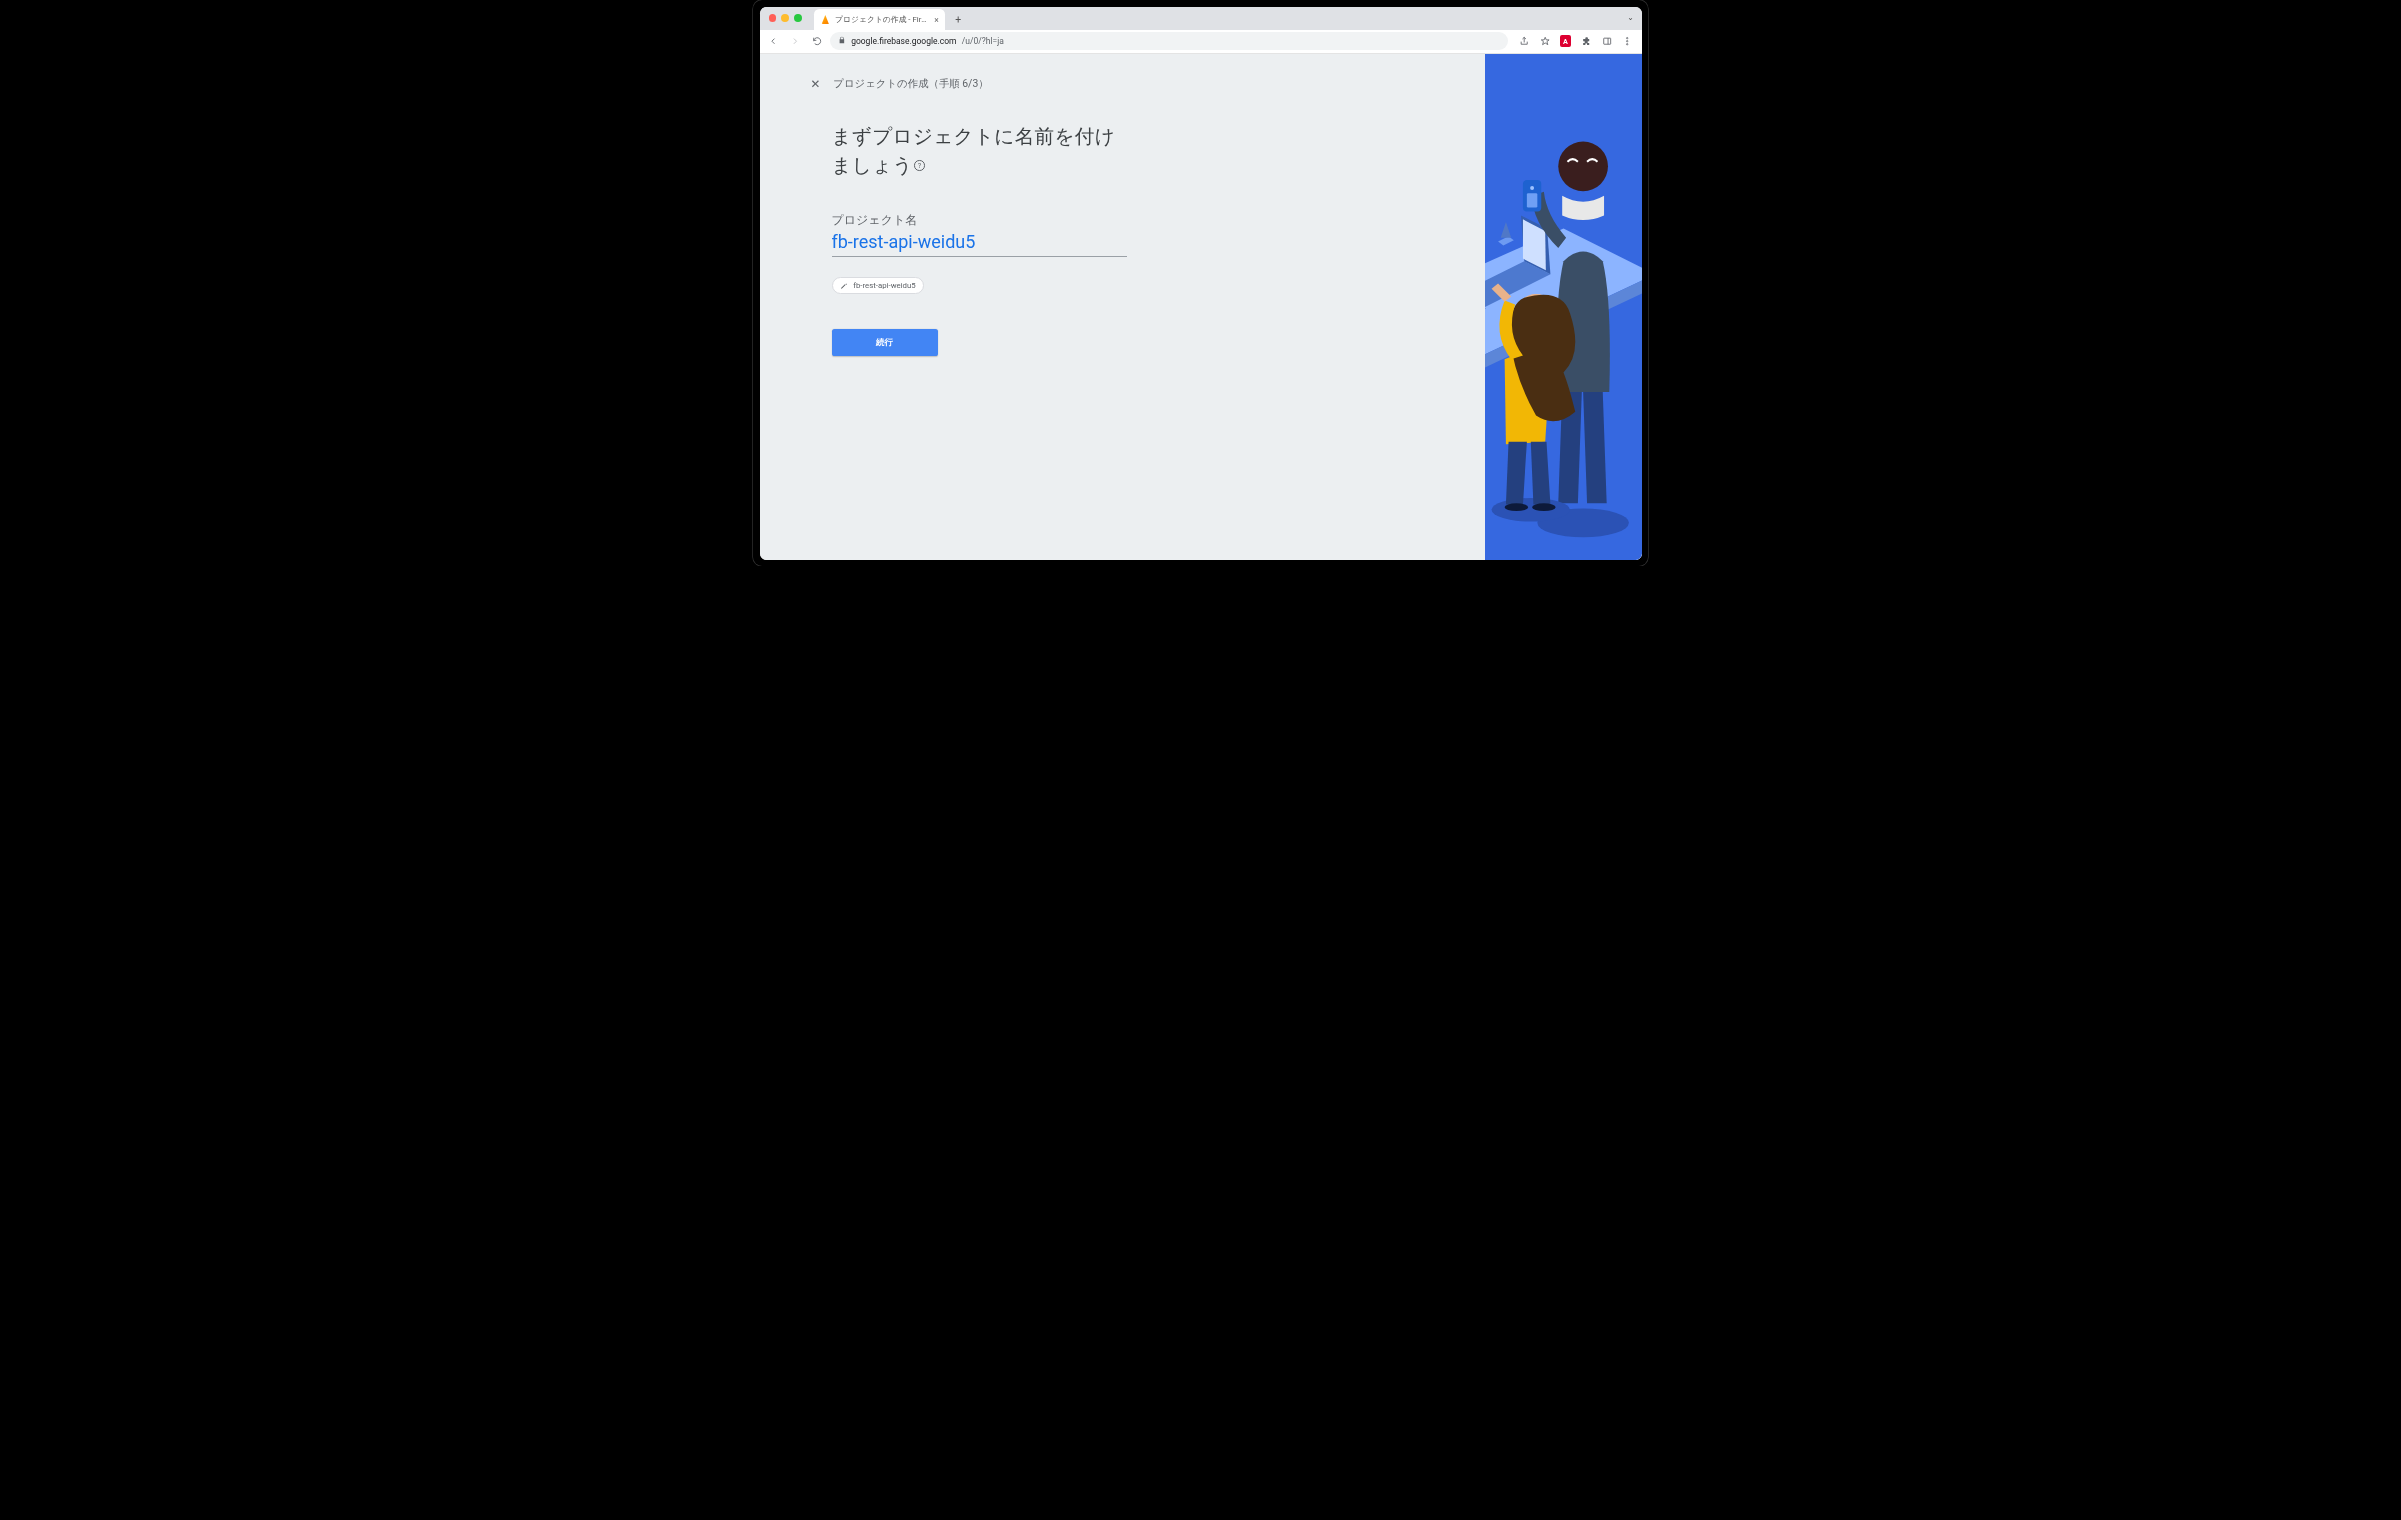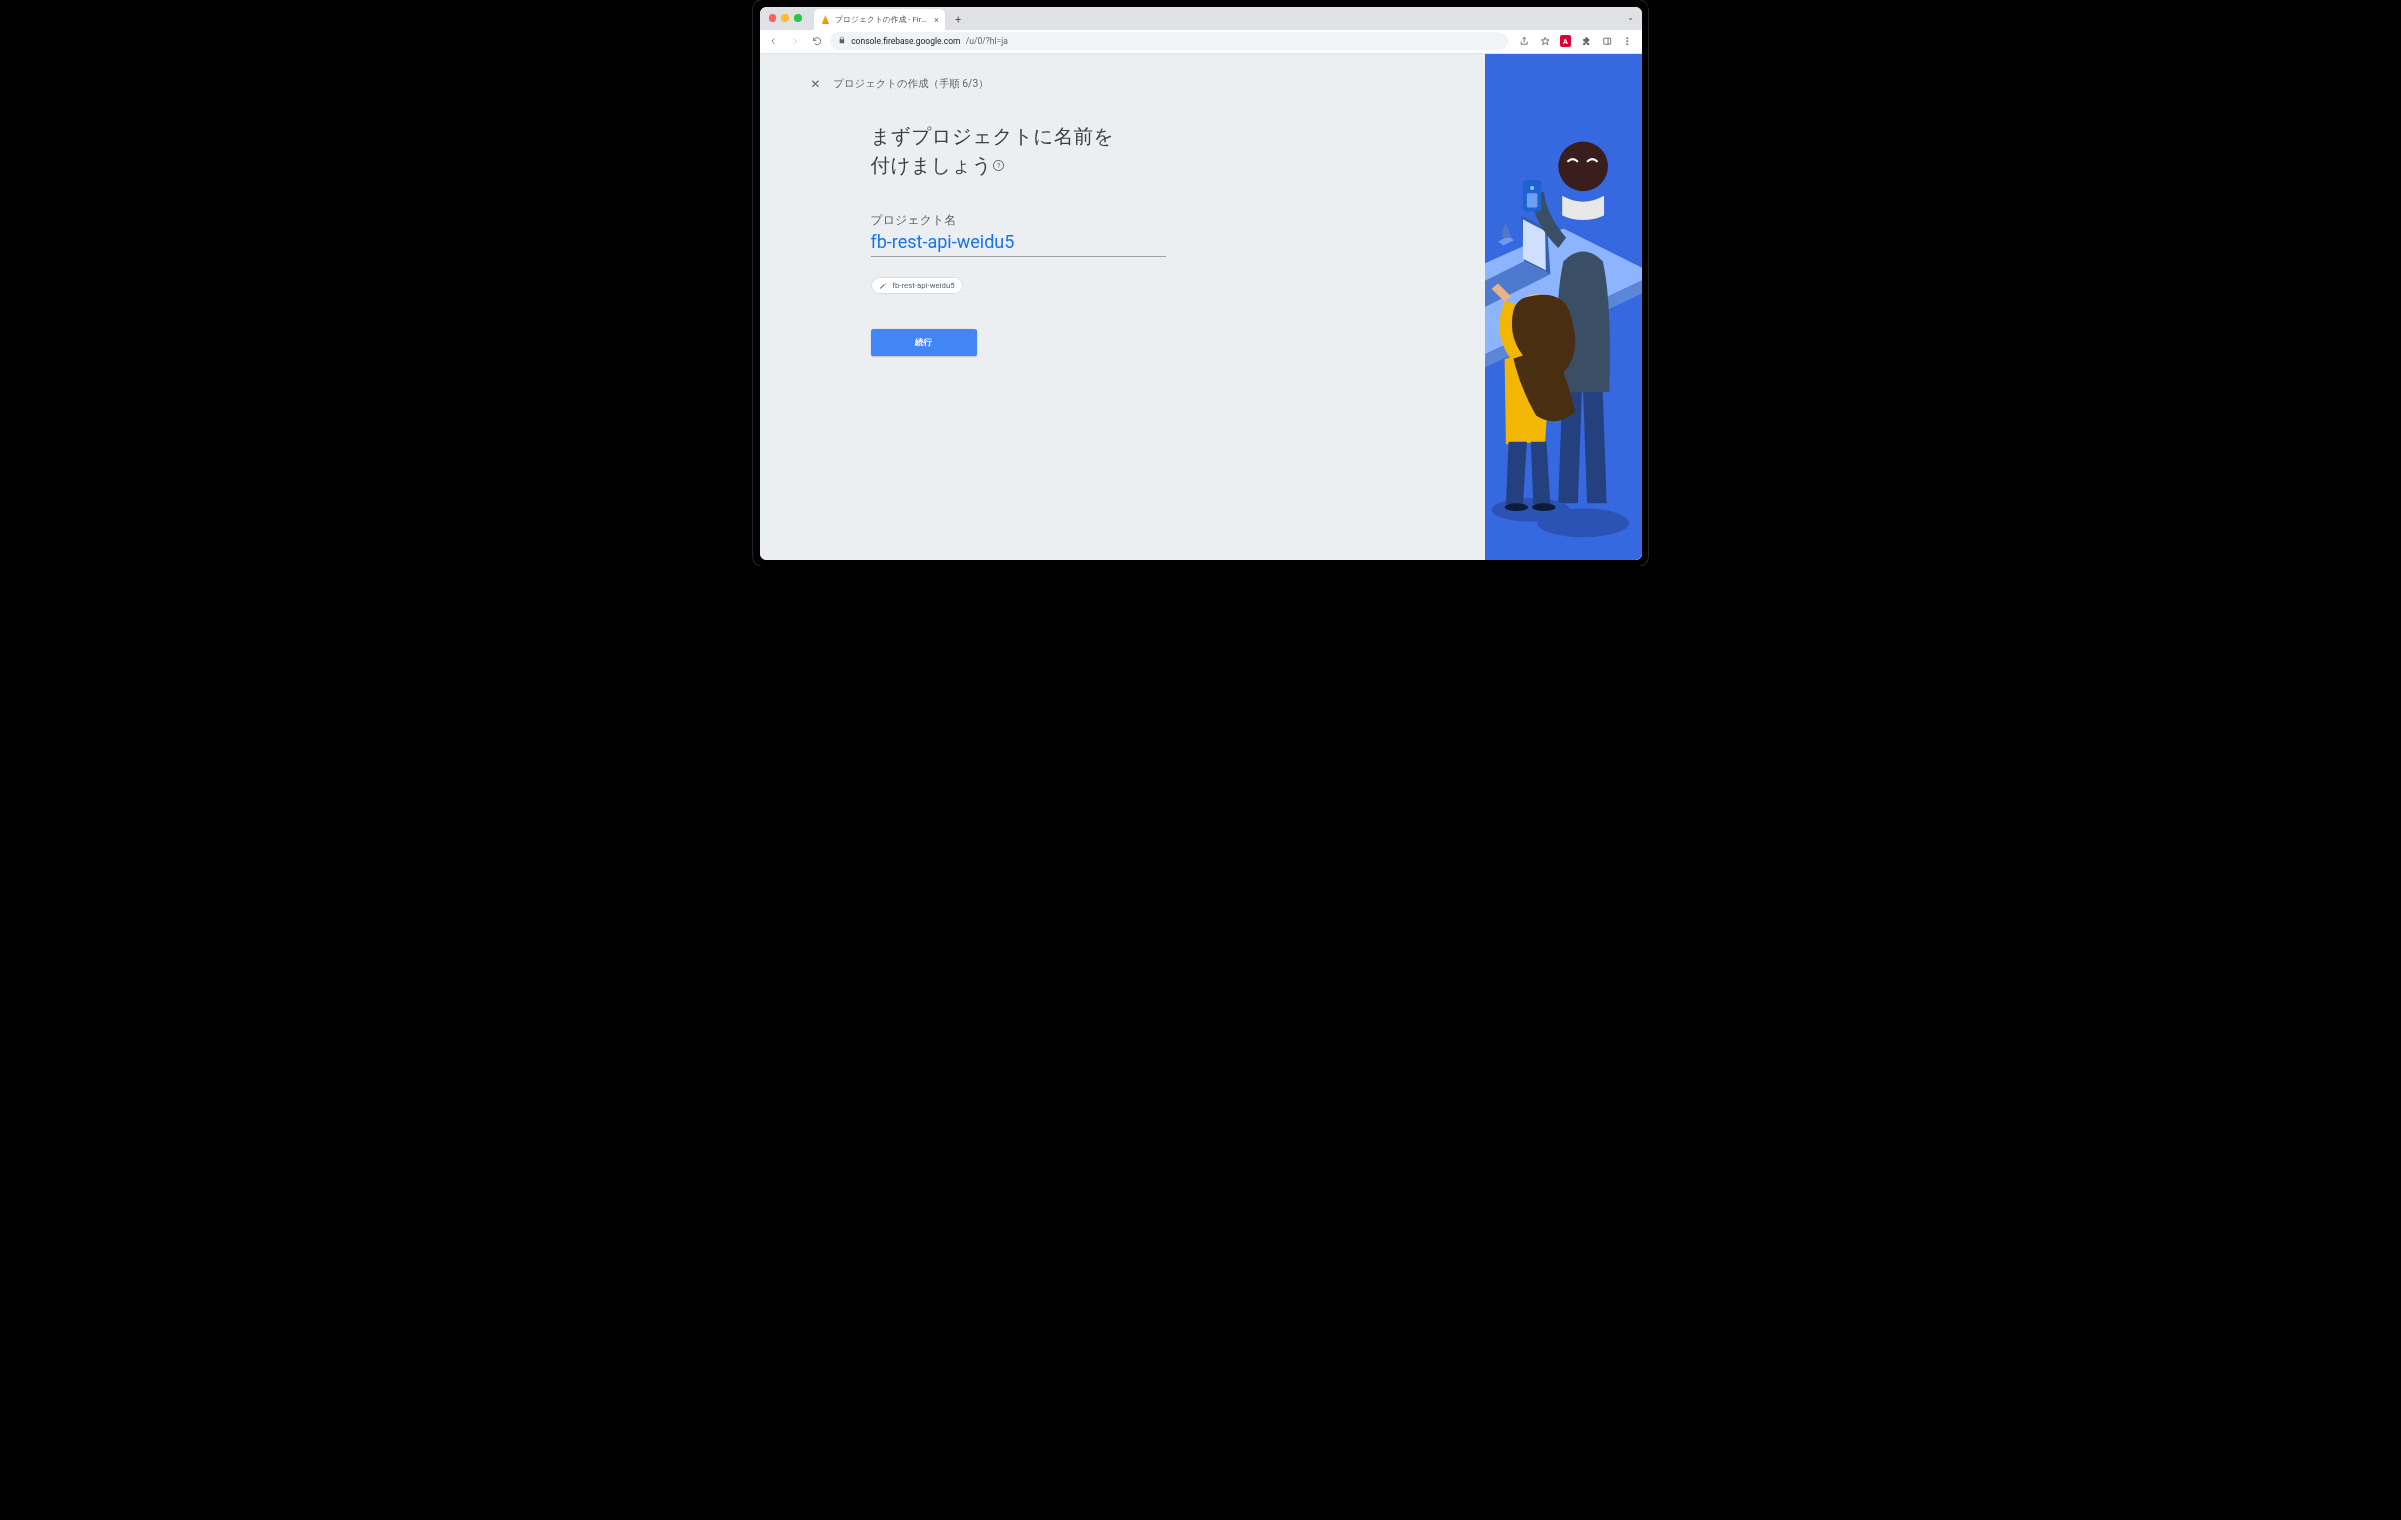--- a/index.html
+++ b/index.html
@@ -120,21 +120,21 @@
     position:absolute;
     left:0;top:0;bottom:0;right:157px;
   }
   .steprow {
     display:flex;align-items:center;gap:13px;
     padding:23.5px 0 0 51px;
     color:#5f6368;font-size:10.4px;
   }
   .steprow .x { font-size:11.7px;color:#5f6368;cursor:pointer; }
   .form {
-    padding: 31px 0 0 111px;
+    padding: 31px 0 0 72px;
     max-width: 365px;
   }
   .heading {
     font-size: 19.6px;
     color:#3c4043;
     font-weight:400;
     line-height:1.5;
     letter-spacing:0.3px;
     display:inline;
   }
@@ -205,21 +205,21 @@
         <svg viewBox="0 0 24 24">
             <path d="M4 12a8 8 0 1 1 2.3 5.6M4 4v6h6"></path>
           </svg>
       </div>
       <div class="addr">
         <span class="lock">
           <svg viewBox="0 0 24 24">
               <path d="M6 10V8a6 6 0 1 1 12 0v2h1v12H5V10h1zm2 0h8V8a4 4 0 1 0-8 0v2z"></path>
             </svg>
         </span>
-        <span class="host">console.firebase.google.com</span>
+        <span class="host">google.firebase.google.com</span>
           <span class="path">/u/0/?hl=ja</span>
       </div>
       <div class="rightbtns">
         <div class="iconbtn">
           <svg viewBox="0 0 24 24">
               <path d="M12 3v12M8 7l4-4 4 4M5 13v6h14v-6"></path>
             </svg>
         </div>
         <div class="iconbtn">
           <svg viewBox="0 0 24 24">

